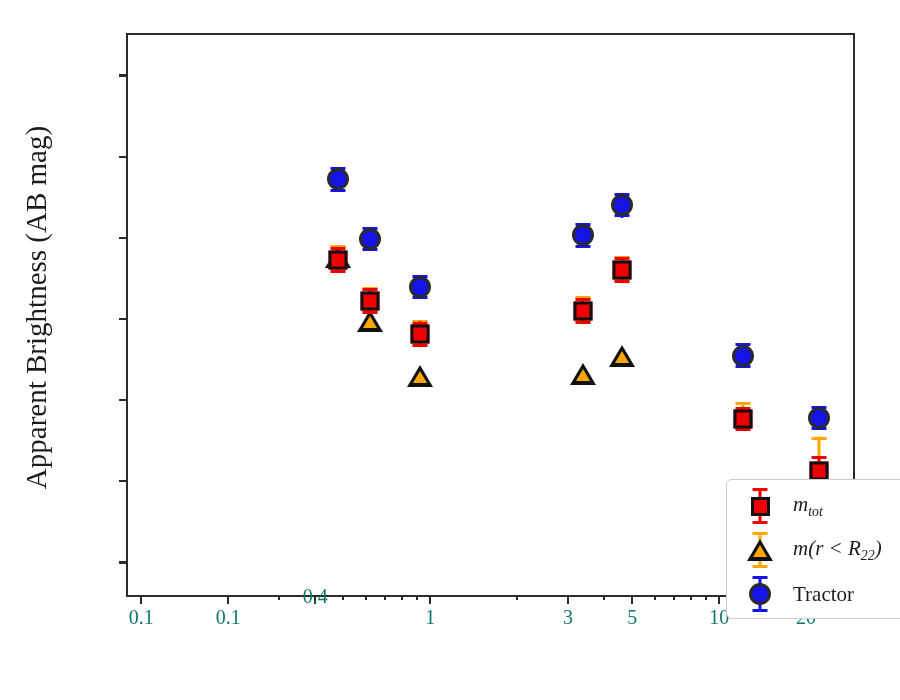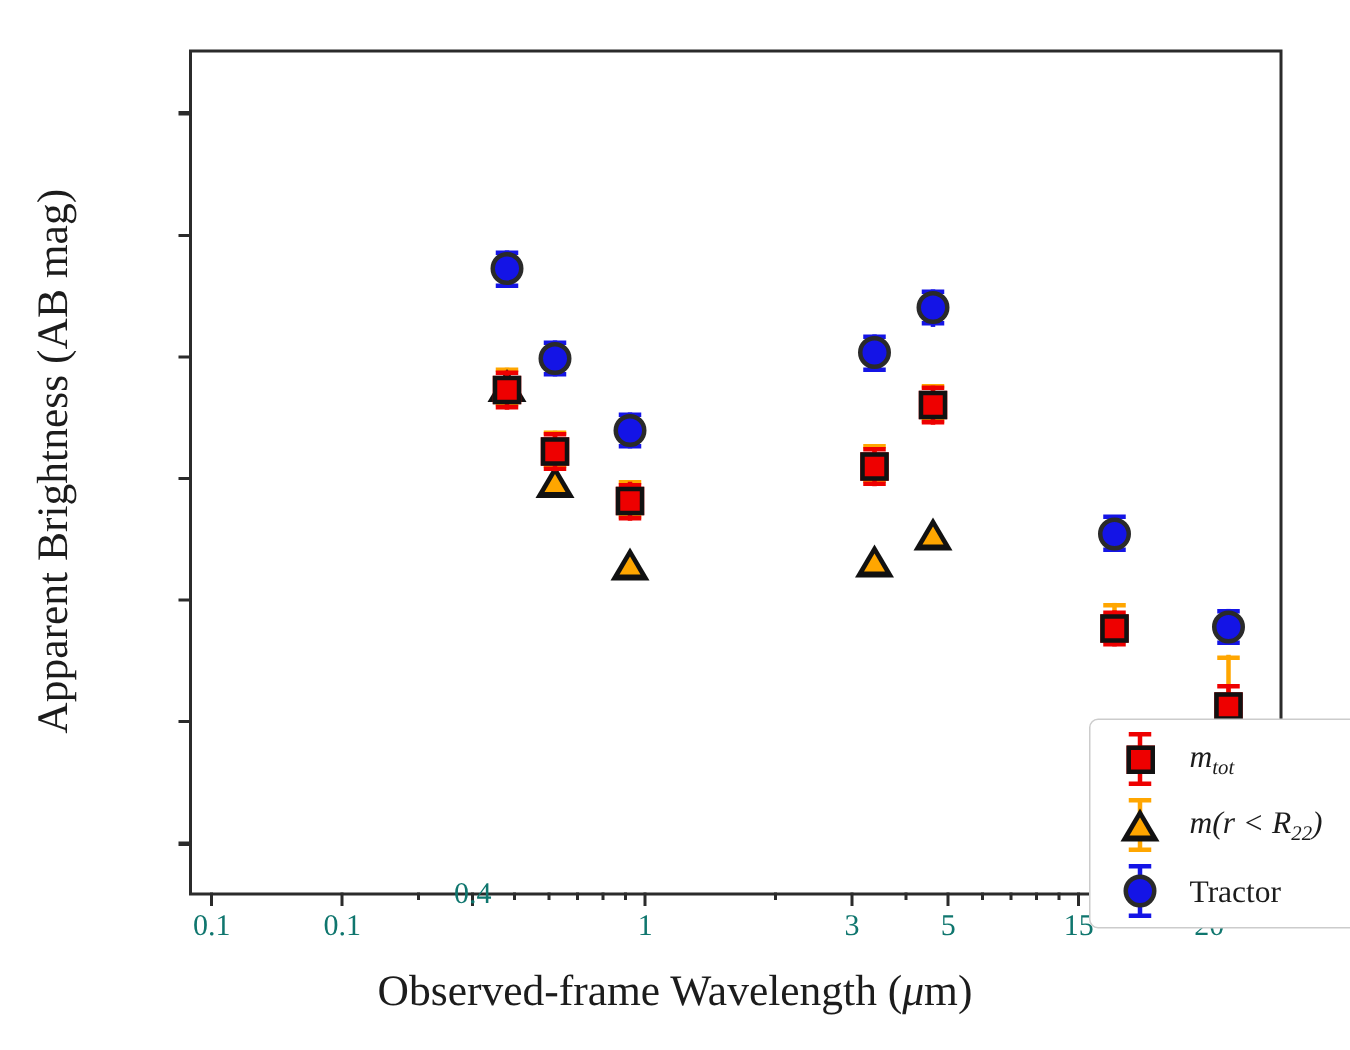--- a/index.html
+++ b/index.html
@@ -178,21 +178,21 @@
         <div class="xtick-minor" style="left: 576.811px; top: 560px;"></div>
         <div class="xtick-major" style="left: 590.033px; top: 560px;"></div>
         <div class="xtick-major" style="left: 677.017px; top: 560px;"></div>
         <div class="xtick-minor" style="left: 727.9px; top: 560px;"></div>
         <div class="xtick-label" style="left: 13.2219px; top: 572px;">0.1</div>
         <div class="xtick-label" style="left: 100.206px; top: 572px;">0.1</div>
         <div class="xtick-label" style="left: 187.191px; top: 551px;">0.4</div>
         <div class="xtick-label" style="left: 302.178px; top: 572px;">1</div>
         <div class="xtick-label" style="left: 440.044px; top: 572px;">3</div>
         <div class="xtick-label" style="left: 504.149px; top: 572px;">5</div>
-        <div class="xtick-label" style="left: 591.133px; top: 572px;">15</div>
+        <div class="xtick-label" style="left: 591.133px; top: 572px;">10</div>
         <div class="xtick-label" style="left: 678.117px; top: 572px;">20</div>
       </div>
     <div id="points">
         <div class="errbar" style="left: 210.07px; top: 144.449px; height: 24.1151px; background: rgb(20, 20, 230);"></div>
         <div class="errcap" style="left: 210.07px; top: 132.391px; width: 15px; background: rgb(20, 20, 230);"></div>
         <div class="errcap" style="left: 210.07px; top: 153.506px; width: 15px; background: rgb(20, 20, 230);"></div>
         <div class="pt circ" style="left: 210.07px; top: 144.449px; background: rgb(20, 20, 230);"></div>
         <div class="errbar" style="left: 242.188px; top: 203.689px; height: 24.1151px; background: rgb(20, 20, 230);"></div>
         <div class="errcap" style="left: 242.188px; top: 191.632px; width: 15px; background: rgb(20, 20, 230);"></div>
         <div class="errcap" style="left: 242.188px; top: 212.747px; width: 15px; background: rgb(20, 20, 230);"></div>
@@ -299,17 +299,16 @@
           <div class="lgbar" style="top:4px;height:36px;background:#1414e6;"></div>
           <div class="lgcap" style="top:4px;background:#1414e6;"></div>
           <div class="lgcap" style="top:37px;background:#1414e6;"></div>
           <div class="circ" style="position:relative;"></div>
         </div>
         <div class="legend-text">Tractor</div>
       </div>
     </div>
   </div>
 
-  <div id="xlabel"><span>Observed-frame Wavelength (</span><span class="mathit">μ</span><span>m)</span></div>
 
   <div id="ylabel">Apparent Brightness (AB mag)</div>
 
 </div>
 
 </body></html>

